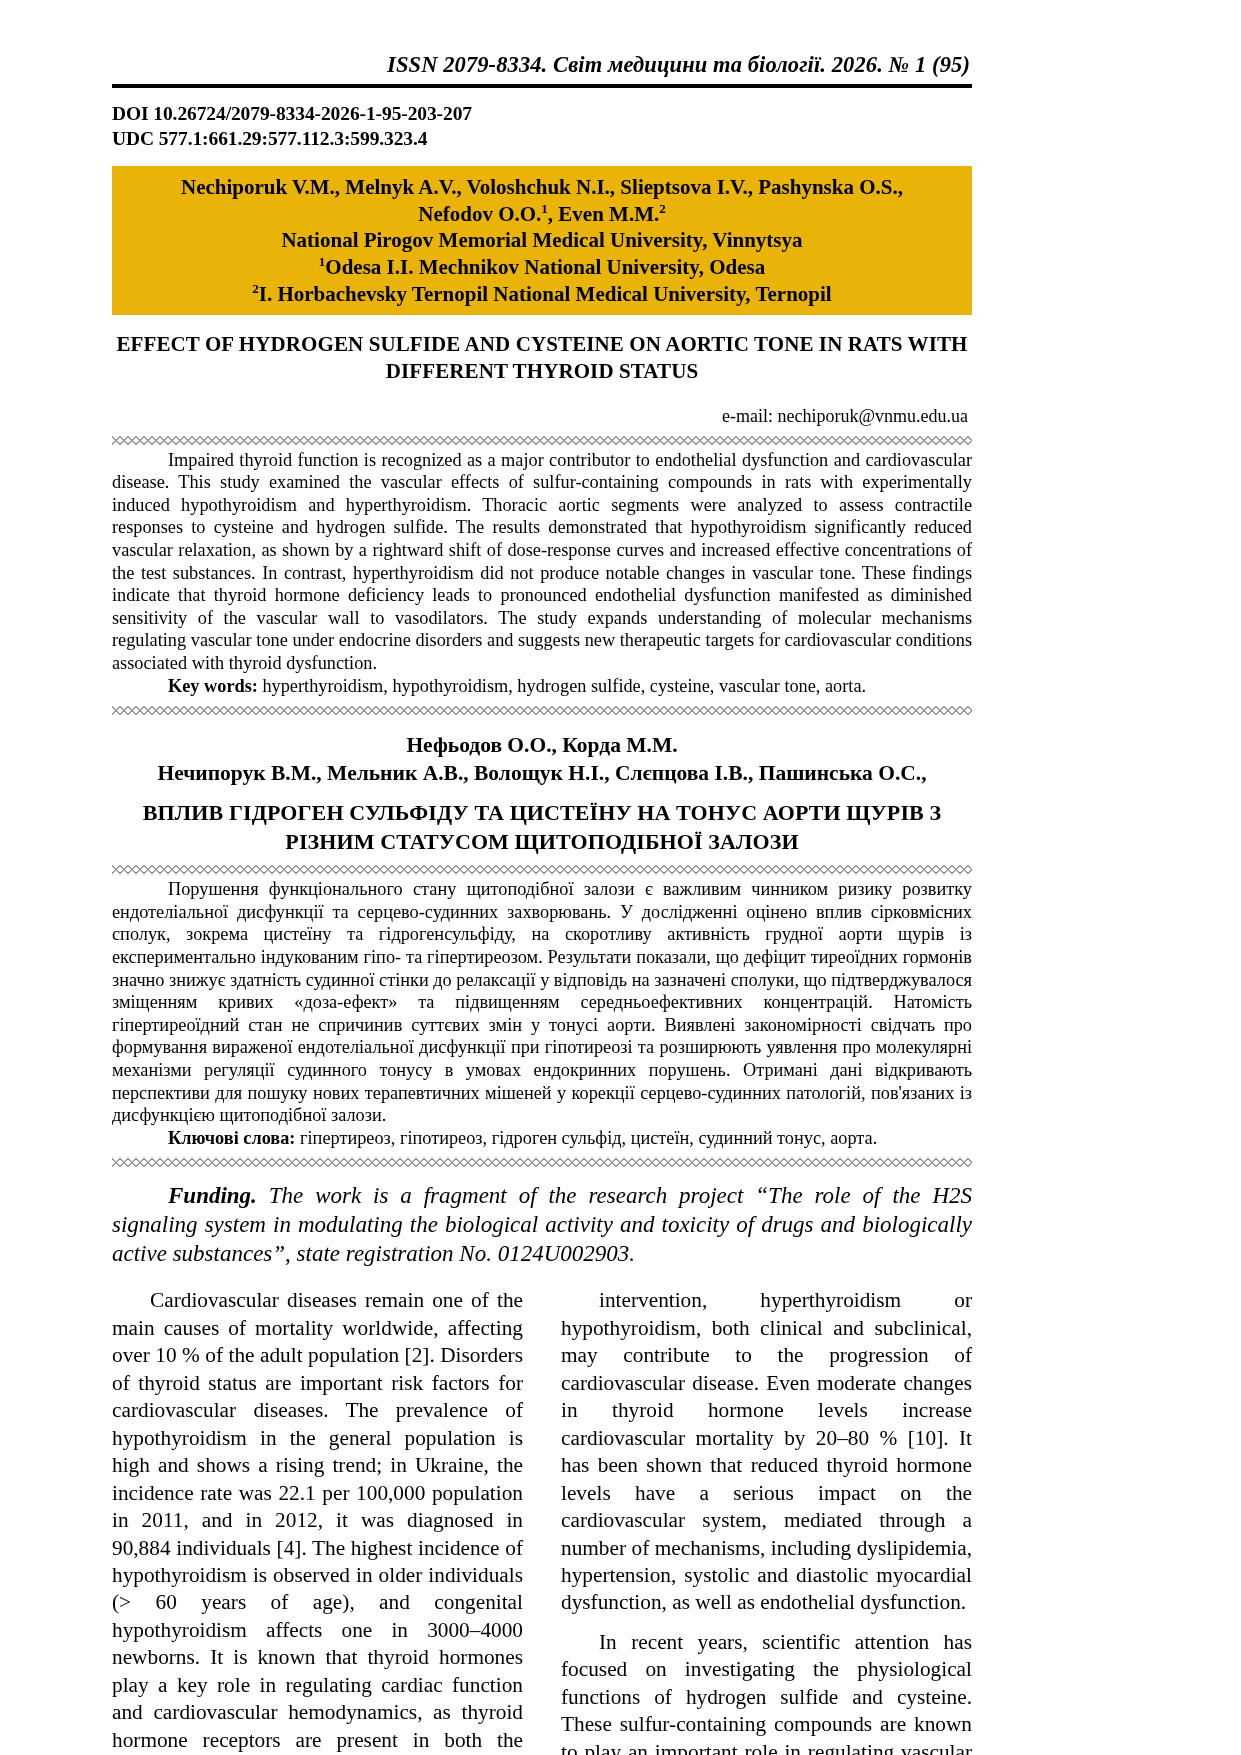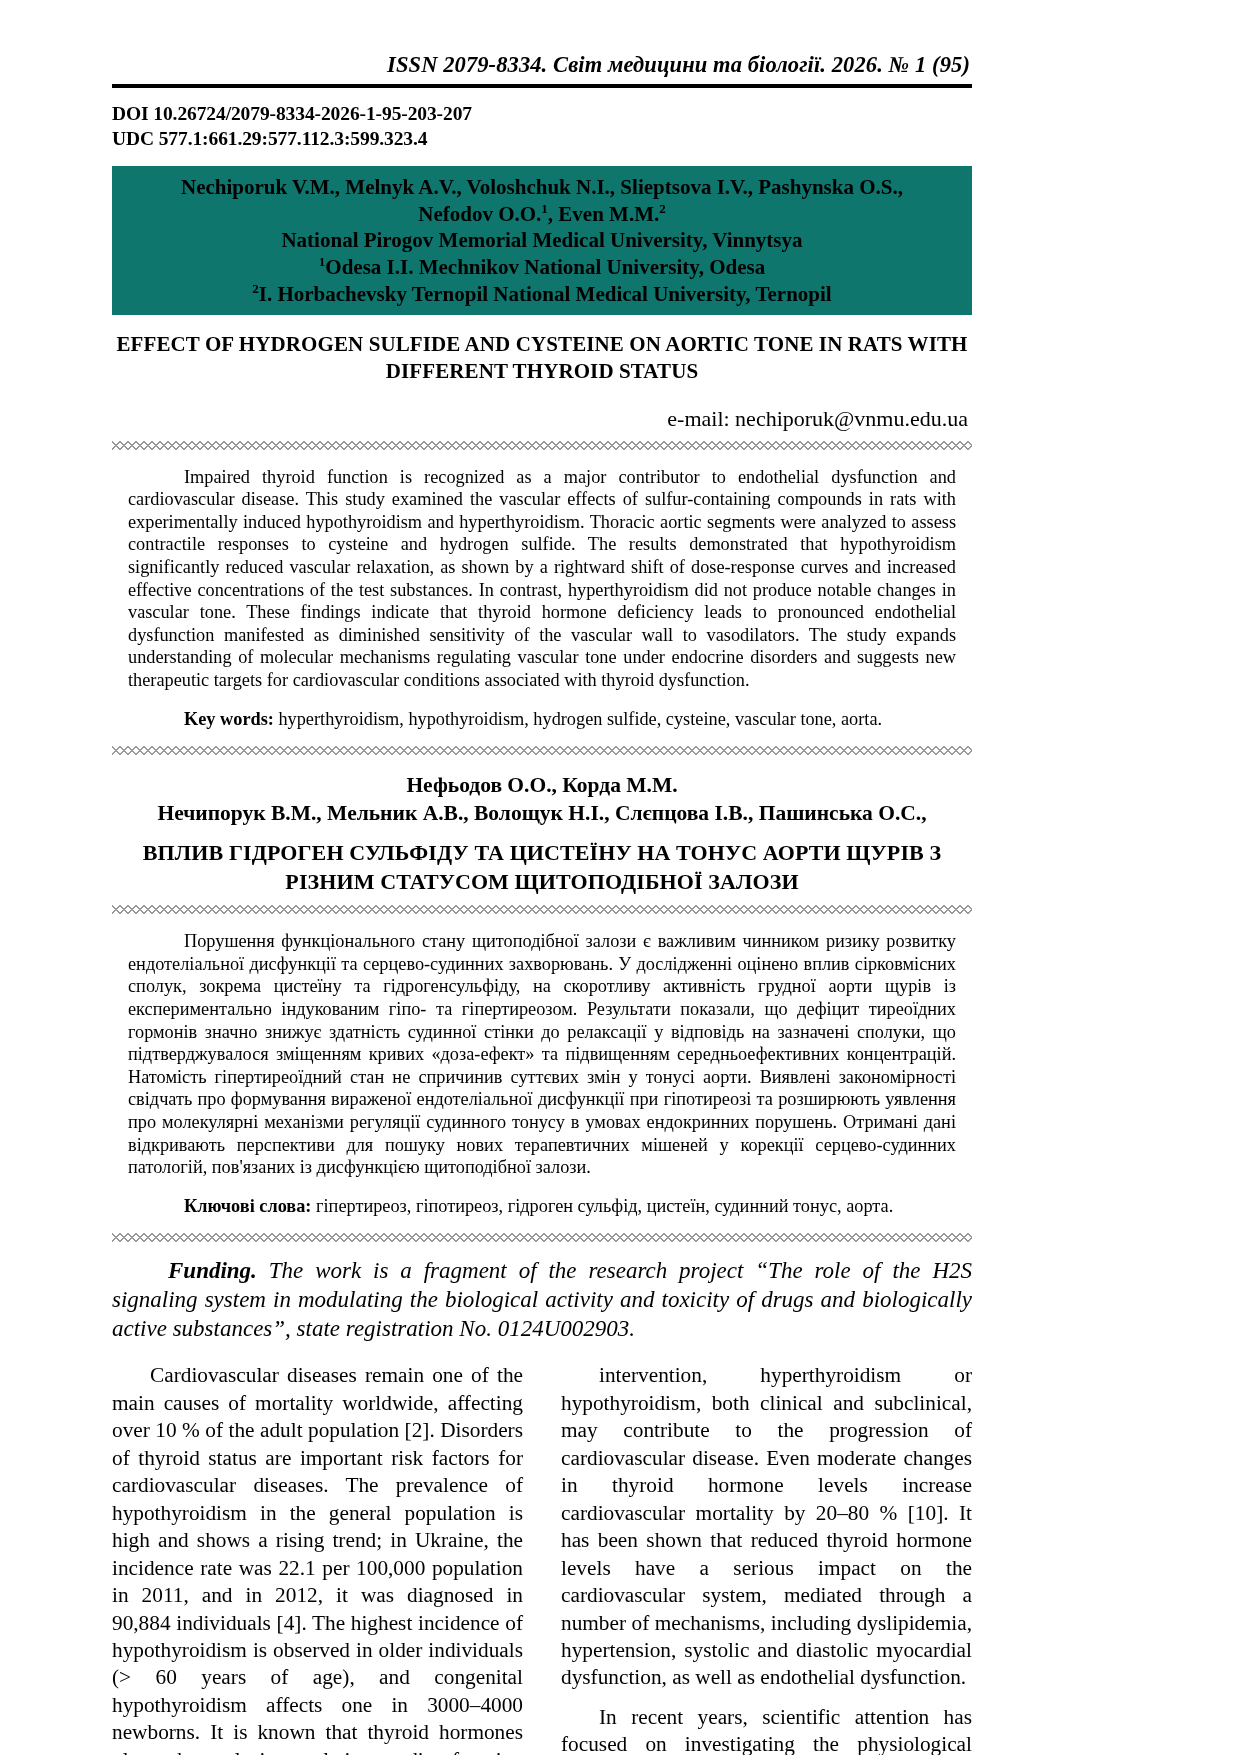--- a/index.html
+++ b/index.html
@@ -38,21 +38,21 @@
   
   .ident {
     font-weight: bold;
     font-size: 19.5px;
     line-height: 1.3;
     letter-spacing: -0.1px;
   }
 
   
   .authorbox {
-    background: #0f766e;
+    background: #eab308;
     margin-top: 14px;
     padding: 8px 8px 7px 8px;
     text-align: center;
     font-weight: bold;
     font-size: 21px;
     line-height: 1.28;
   }
   .authorbox .authors { }
   .authorbox .affils { }
   sup { font-size: 0.62em; vertical-align: super; line-height: 0; }
@@ -62,21 +62,21 @@
     text-align: center;
     font-weight: bold;
     font-size: 21px;
     line-height: 1.3;
     margin-top: 16px;
     letter-spacing: 0.1px;
   }
 
   .email {
     text-align: right;
-    font-size: 22px;
+    font-size: 18px;
     margin-top: 20px;
     padding-right: 4px;
   }
 
   
   .wave {
     height: 9px;
     margin: 9px 0 4px 0;
     background-image:
       linear-gradient(45deg, transparent 46%, #9a9a9a 46%, #9a9a9a 54%, transparent 54%),
@@ -85,21 +85,21 @@
     background-repeat: repeat-x;
   }
 
   
   .abstract {
     text-align: justify;
     font-size: 18.3px;
     line-height: 1.235;
     hyphens: auto;
   }
-  .abstract p { margin: 16px; }
+  .abstract p { margin: 0; }
   .abstract .indent { text-indent: 56px; }
   .kw { text-indent: 56px; margin-top: 1px; }
   .kw b { font-weight: bold; }
 
   
   .authors-ua {
     text-align: center;
     font-weight: bold;
     font-size: 21.5px;
     line-height: 1.3;

